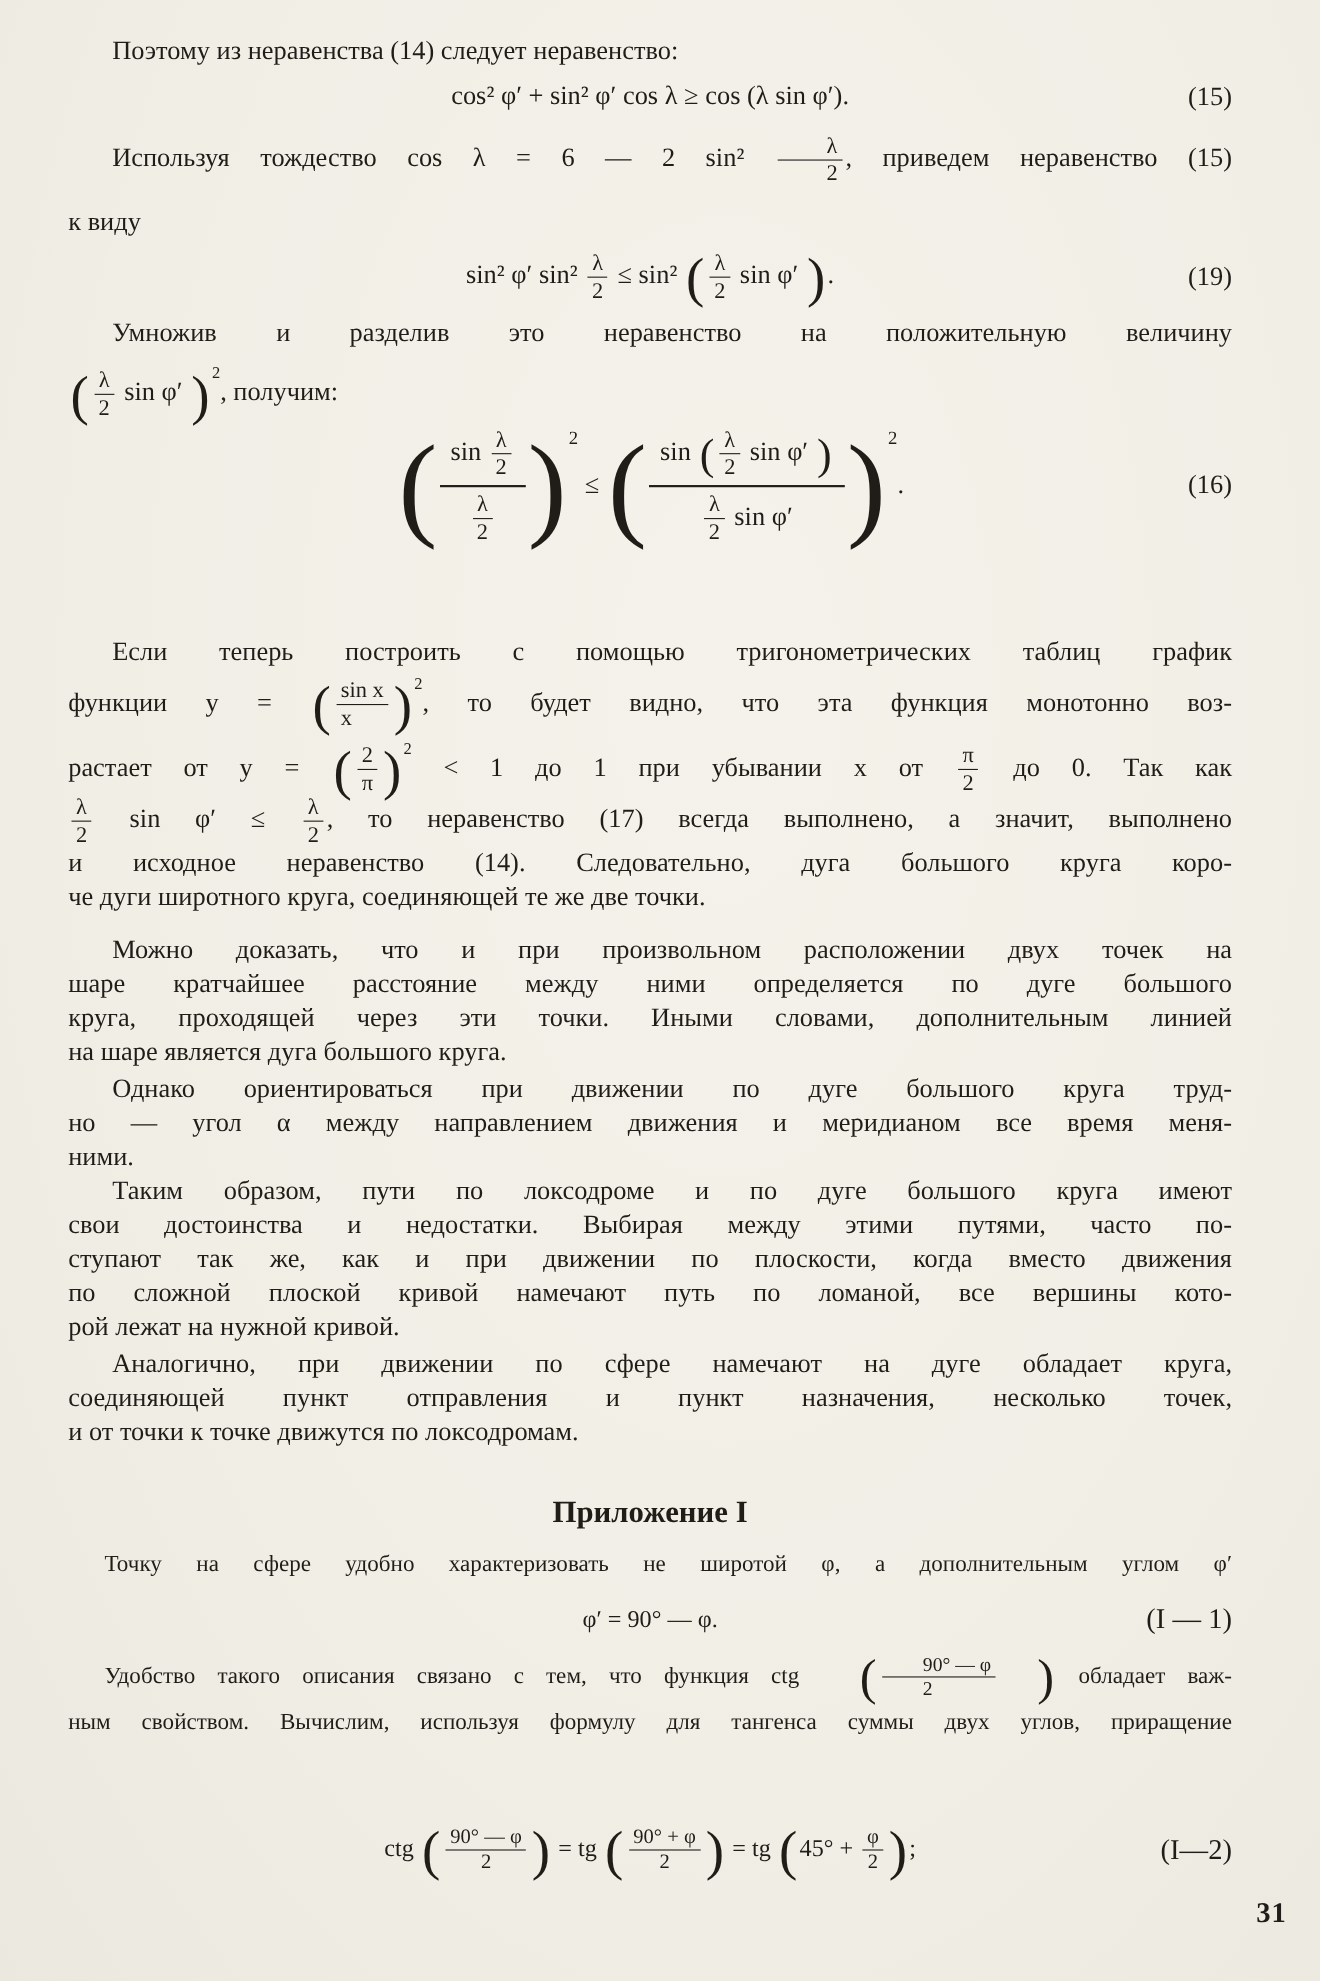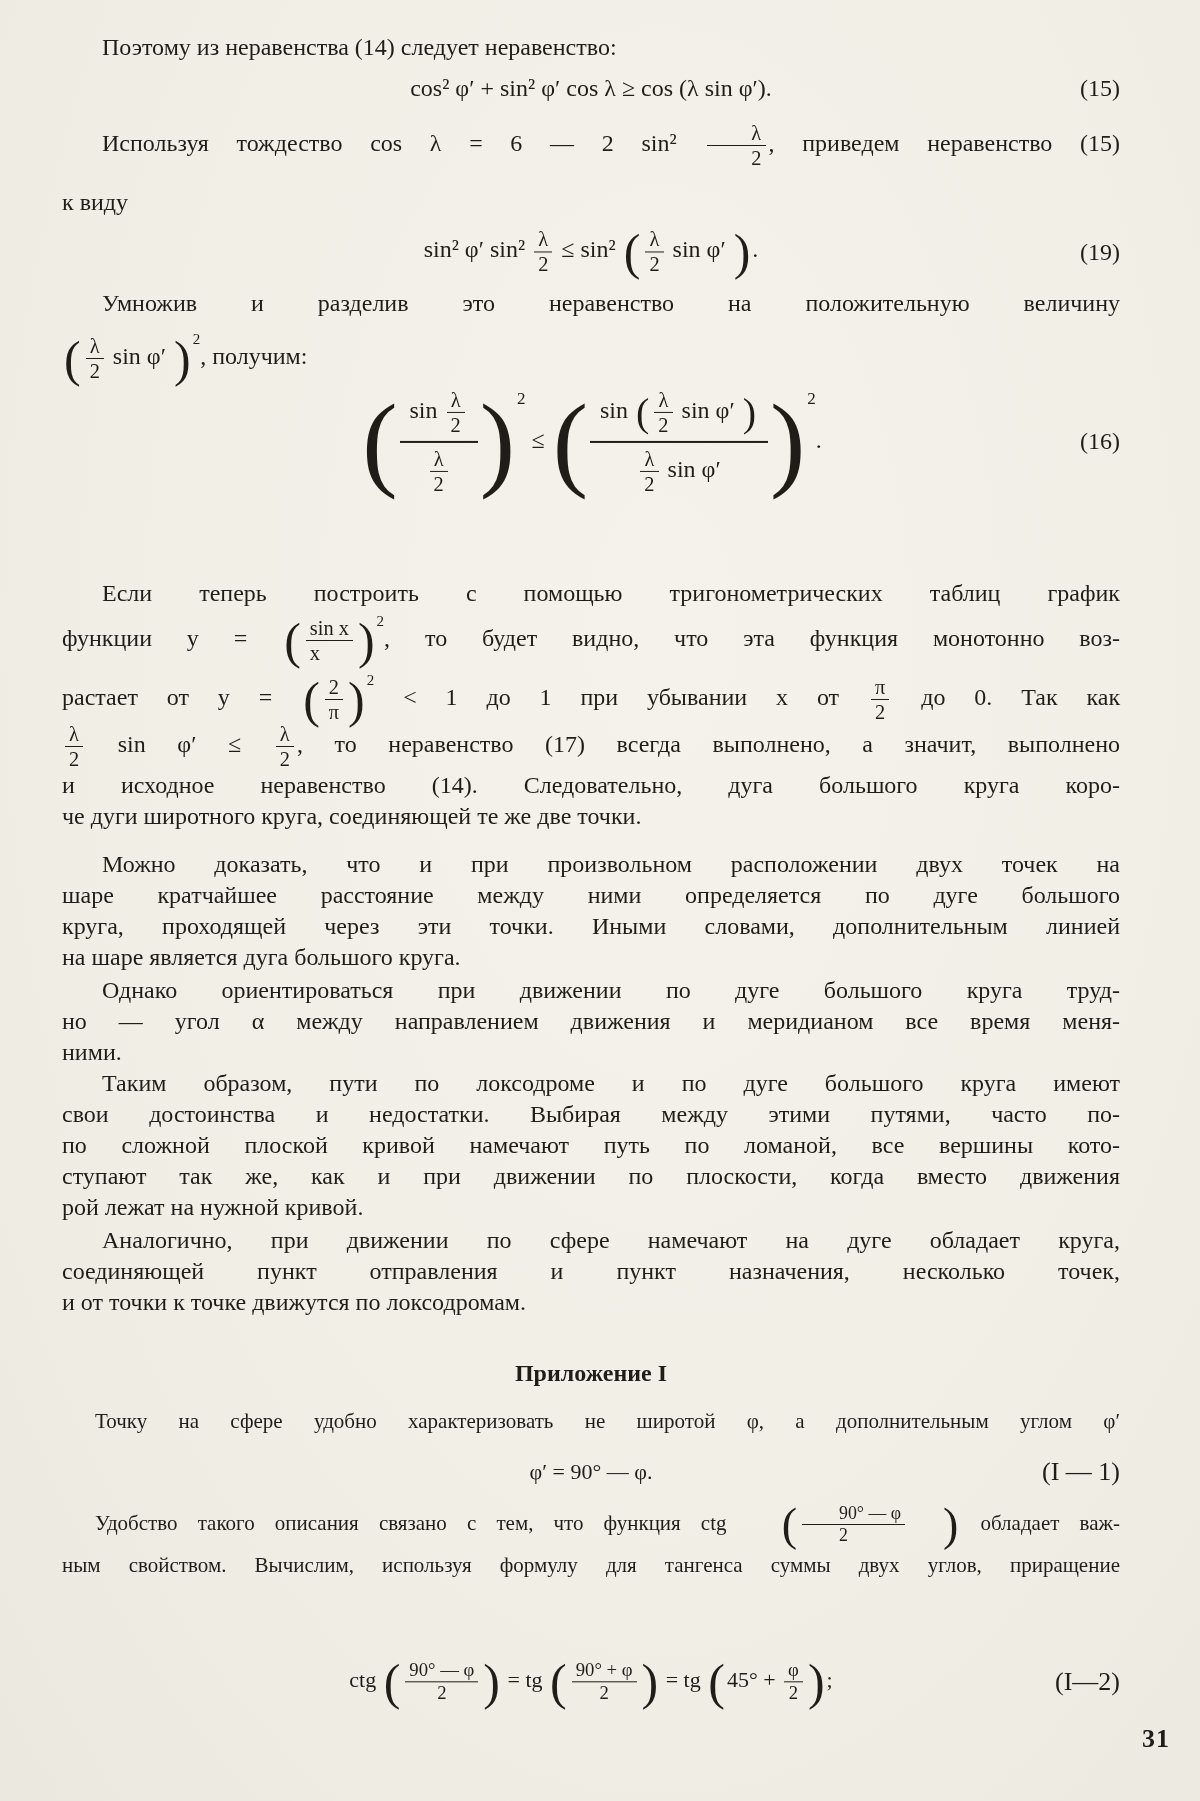--- a/index.html
+++ b/index.html
@@ -38,21 +38,21 @@
 
   
   .eq{position:absolute;left:0;width:100%;text-align:center;transform:translateY(-50%);}
   .eq .eqnum{position:absolute;right:0;top:50%;transform:translateY(-50%);font-size:24px;}
   .eq-small{font-size:22px;}
   .eq-small .eqnum{font-size:26px;}
   .eqbody{font-size:24px;}
   .eq-small .eqbody{font-size:22px;}
   .mt8{margin-top:8px;} .mt12{margin-top:12px;} .mt16{margin-top:16px;} .mt18{margin-top:18px;} .mt6{margin-top:6px;}
 
-  .heading{position:absolute;left:0;width:100%;text-align:center;font-weight:bold;font-size:24px;}
+  .heading{position:absolute;left:0;width:100%;text-align:center;font-weight:bold;font-size:28px;}
   .pageno{position:absolute;right:30px;top:1724px;font-weight:bold;font-size:26px;letter-spacing:1px;}
 </style>
 </head>
 <body>
 
 <div class="page">
   <div class="content">
 
     <div class="para" style="top:32px">
       <div class="line ind">Поэтому из неравенства (14) следует  неравенство:</div>
@@ -134,22 +134,22 @@
 
     <div class="para" style="top:975px">
       <div class="line jline ind">Однако ориентироваться при движении по дуге большого круга труд-</div>
       <div class="line jline">но — угол α между направлением движения и меридианом все время меня-</div>
       <div class="line">ними.</div>
     </div>
 
     <div class="para" style="top:1068px">
       <div class="line jline ind">Таким образом, пути по локсодроме и по дуге большого круга имеют</div>
       <div class="line jline">свои достоинства и недостатки. Выбирая между этими путями, часто по-</div>
+      <div class="line jline">ступают так же, как и при движении по плоскости, когда вместо движения</div>
       <div class="line jline">по сложной плоской кривой намечают путь по ломаной, все вершины кото-</div>
-      <div class="line jline">ступают так же, как и при движении по плоскости, когда вместо движения</div>
       <div class="line">рой лежат на нужной кривой.</div>
     </div>
 
     <div class="para" style="top:1225px">
       <div class="line jline ind">Аналогично, при движении по сфере намечают на дуге обладает круга,</div>
       <div class="line jline">соединяющей пункт отправления и пункт назначения, несколько точек,</div>
       <div class="line">и от точки к точке движутся по локсодромам.</div>
     </div>
 
     <div class="heading" style="top:1360px">Приложение I</div>

